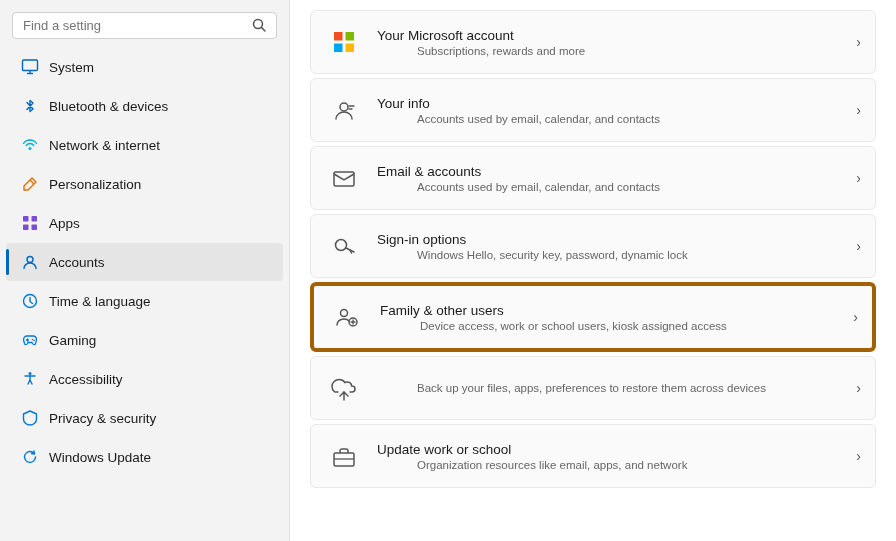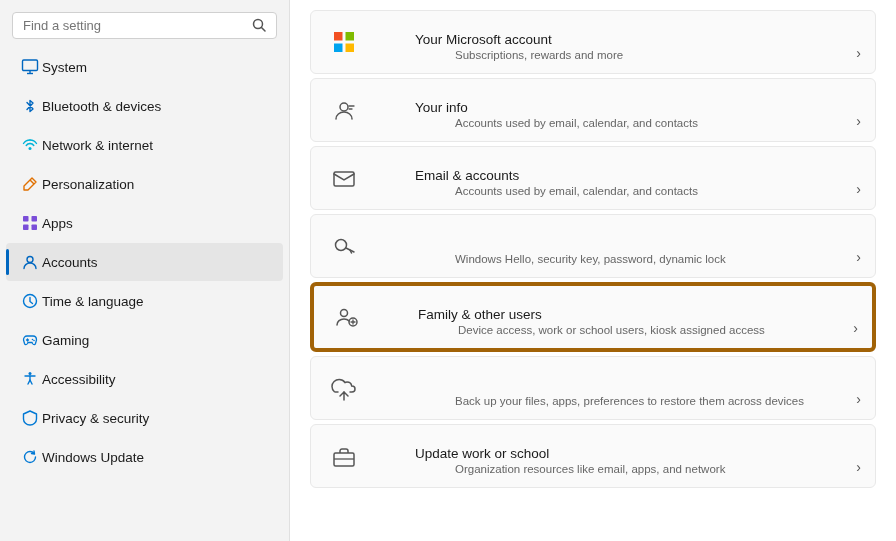--- a/index.html
+++ b/index.html
@@ -56,21 +56,21 @@
       overflow-y: auto;
     }
 
     .sidebar-item {
       display: flex;
       align-items: center;
       padding: 9px 14px;
       cursor: pointer;
       border-radius: 4px;
       margin: 1px 6px;
-      gap: 2px;
+      gap: 9px;
       font-size: 13.5px;
       color: #1a1a1a;
       position: relative;
     }
 
     .sidebar-item.active {
       background: #e5e5e5;
       font-weight: 500;
       text-align: right;
     }
@@ -99,29 +99,28 @@
     .main-content {
       flex: 1;
       background: #fff;
       padding: 10px 20px;
       overflow-y: auto;
       height: 541px;
     }
 
     .settings-item {
       display: flex;
-      align-items: flex-end;
+      align-items: center;
       padding: 12px 14px;
       border-radius: 6px;
       cursor: pointer;
       border: 1px solid #e8e8e8;
       margin-bottom: 4px;
       background: #fafafa;
       position: relative;
-      gap: 38px;
     }
 
     .settings-item.highlighted {
       border: 4px solid #a16207;
       background: #fafafa;
     }
 
     .settings-item-icon {
       width: 38px;
       height: 38px;
@@ -353,20 +352,21 @@
 
   <div class="settings-item">
     <div class="settings-item-icon">
       <svg width="28" height="28" viewBox="0 0 28 28" fill="none">
         <circle cx="11" cy="13" r="5.5" stroke="#555" stroke-width="1.5"></circle>
         <path d="M16 16L24 20" stroke="#555" stroke-width="1.5" stroke-linecap="round"></path>
         <path d="M20 18L21.5 21" stroke="#555" stroke-width="1.5" stroke-linecap="round"></path>
       </svg>
     </div>
     <div class="settings-item-text">
+      <div class="settings-item-title">Sign-in options</div>
       <div class="settings-item-desc">Windows Hello, security key, password, dynamic lock</div>
     </div>
     <span class="chevron">›</span>
   </div>
 
   <div class="settings-item highlighted">
     <div class="settings-item-icon">
       <svg width="28" height="28" viewBox="0 0 28 28" fill="none">
         <circle cx="11" cy="10" r="3.5" stroke="#555" stroke-width="1.5"></circle>
         <path d="M4 22C4 18.5 7.1 16 11 16C13 16 14.8 16.7 16.1 17.9" stroke="#555" stroke-width="1.5" stroke-linecap="round"></path>

